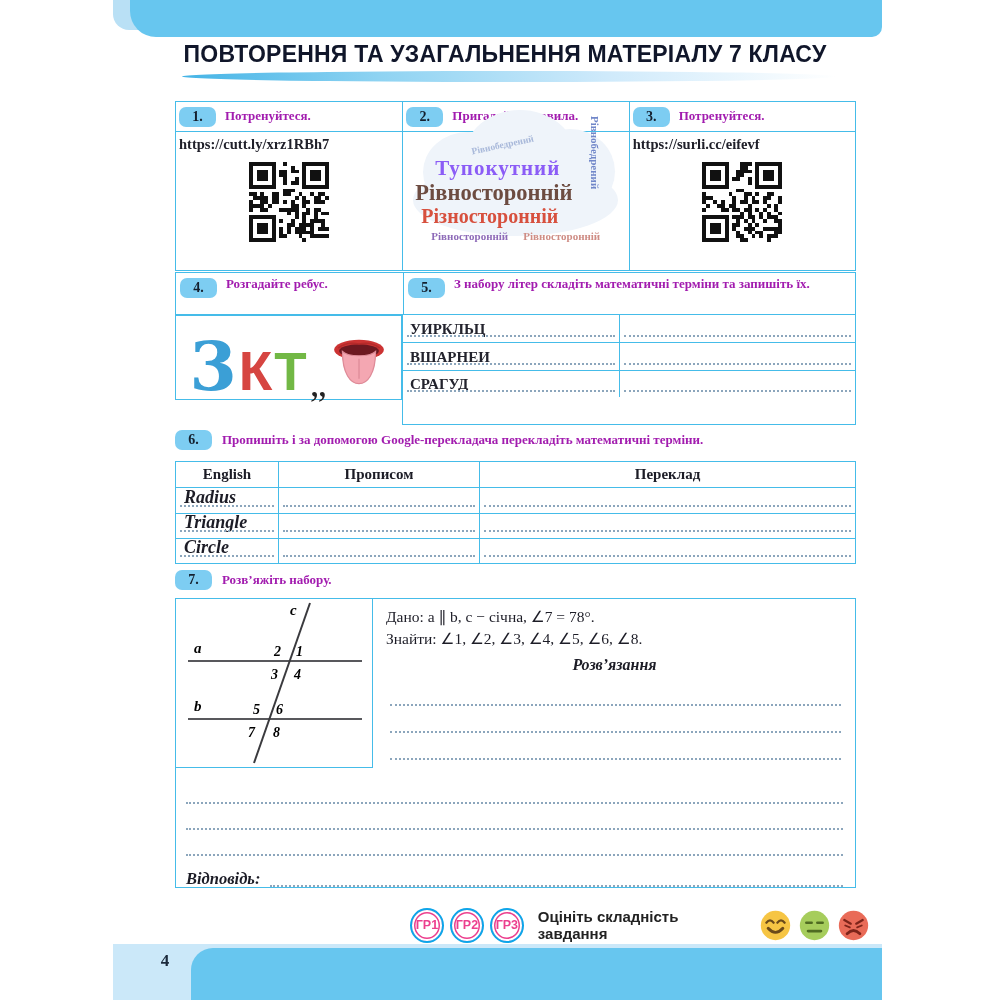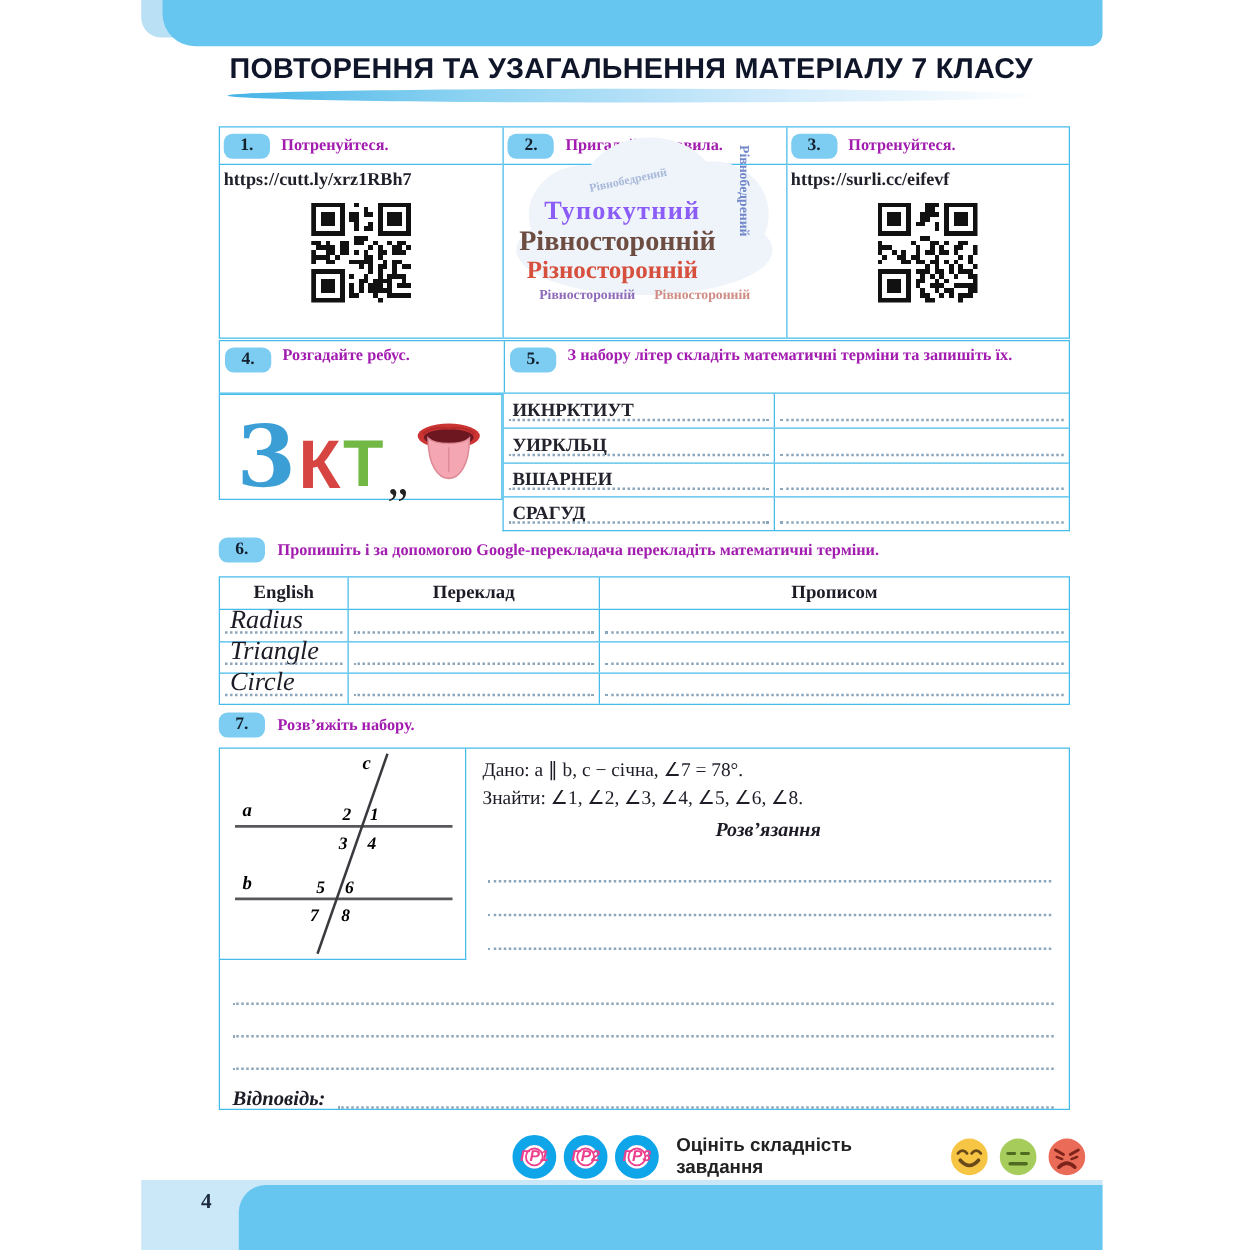--- a/index.html
+++ b/index.html
@@ -77,41 +77,41 @@
   .row6{left:175px;top:430px;width:681px;}
   .table3{position:absolute;left:175px;top:461px;width:681px;height:103px;border:1.6px solid #45bce9;
       box-sizing:border-box;display:grid;grid-template-rows:26px 1fr 1fr 1fr;}
   .t3hrow,.t3row{display:grid;grid-template-columns:102px 201px 1fr;}
   .t3hrow{border-bottom:1.6px solid #45bce9;}
   .t3row + .t3row{border-top:1.6px solid #45bce9;}
   .t3hcell{display:flex;align-items:center;justify-content:center;font-weight:700;font-size:15px;}
   .t3hcell + .t3hcell,.t3cell + .t3cell{border-left:1.6px solid #45bce9;}
   .t3cell{position:relative;}
   .t3cell .dotline{position:absolute;left:4px;right:4px;bottom:6px;}
-  .t3cell .eng{position:absolute;left:8px;bottom:5px;font-style:italic;font-weight:400;font-size:21px;}
+  .t3cell .eng{position:absolute;left:8px;bottom:5px;font-style:italic;font-weight:700;font-size:18px;}
 
   
   .row7{left:175px;top:570px;width:681px;}
   .task7-box{position:absolute;left:175px;top:598px;width:681px;height:290px;border:1.6px solid #45bce9;box-sizing:border-box;}
   .figure-cell{position:absolute;left:0;top:0;width:197px;height:169px;border-right:1.6px solid #45bce9;border-bottom:1.6px solid #45bce9;box-sizing:border-box;}
   .given{position:absolute;left:210px;top:7px;right:10px;font-size:15.5px;line-height:1.4;color:#1d1d27;
       font-family:"Liberation Serif","DejaVu Sans",serif;}
   .sol-label{position:absolute;left:210px;right:12px;top:57px;text-align:center;font-style:italic;font-weight:700;font-size:16px;}
   .dl-r{position:absolute;left:214px;right:14px;}
   .dl-f{position:absolute;left:10px;right:12px;}
   .answer-row{position:absolute;left:10px;right:12px;top:272px;display:flex;align-items:flex-end;}
   .answer-label{font-style:italic;font-weight:700;font-size:16.5px;line-height:1;}
   .answer-row .dotline{flex:1;margin-left:10px;margin-bottom:1px;}
 
   
   .footer-row{position:absolute;left:410px;top:903px;width:460px;height:44px;display:flex;align-items:center;justify-content:center;gap:6px;}
-  .gr-badge{width:35px;height:35px;border-radius:50%;border:8px solid #0ea5e9;box-sizing:border-box;
+  .gr-badge{width:35px;height:35px;border-radius:50%;border:2px solid #0ea5e9;box-sizing:border-box;
       box-shadow:inset 0 0 0 2px #fff,inset 0 0 0 3.5px #ec3f8e;
       display:flex;align-items:center;justify-content:center;
-      font-family:"Liberation Sans",sans-serif;font-style:italic;font-weight:700;font-size:12.5px;color:#ec3f8e;}
+      font-family:"Liberation Sans",sans-serif;font-weight:700;font-size:12.5px;color:#ec3f8e;}
   .rate-label{font-family:"Liberation Sans",sans-serif;font-weight:700;font-size:15px;color:#222;margin:0 8px;}
   .emoji{width:33px;height:33px;}
 
   
   .bottom-light{position:absolute;left:113px;top:944px;width:769px;height:56px;background:#cbe8f9;}
   .bottom-dark{position:absolute;left:191px;top:948px;width:691px;height:52px;background:#67c6ef;border-radius:22px 0 0 0;}
   .page-num{position:absolute;left:145px;top:951px;width:40px;text-align:center;font-weight:700;font-size:17px;color:#1b2a3c;}
 
   svg text{font-family:"Liberation Serif","DejaVu Serif",serif;}
 </style>
@@ -441,29 +441,20 @@
         <path d="M15,17 C15,44 25,56 35,56 C45,56 55,44 55,17 C48,24 22,24 15,17 Z" fill="#f4a7b2" stroke="#de8a97" stroke-width="1.5"></path>
         <path d="M35,26 L35,50" stroke="#de8a97" stroke-width="1.5" fill="none"></path>
         <path d="M10,13 Q20,5 35,8 Q50,5 60,13" fill="none" stroke="#b52a2a" stroke-width="2"></path>
       </svg>
     </span>
   </div>
 
   <div class="terms-table">
     <div class="trow">
       <div class="tcell">
-          <span class="term">ИКНРКТИУТ</span>
-          <div class="dotline"></div>
-        </div>
-      <div class="tcell empty">
-          <div class="dotline"></div>
-        </div>
-    </div>
-    <div class="trow">
-      <div class="tcell">
           <span class="term">УИРКЛЬЦ</span>
           <div class="dotline"></div>
         </div>
       <div class="tcell empty">
           <div class="dotline"></div>
         </div>
     </div>
     <div class="trow">
       <div class="tcell">
           <span class="term">ВШАРНЕИ</span>
@@ -484,22 +475,22 @@
     </div>
   </div>
 
   <div class="badge-row row6">
     <span class="badge">6.</span>
     <span class="tlabel">Пропишіть і за допомогою Google-перекладача перекладіть математичні терміни.</span>
   </div>
   <div class="table3">
     <div class="t3hrow">
       <div class="t3hcell">English</div>
+      <div class="t3hcell">Прописом</div>
       <div class="t3hcell">Переклад</div>
-      <div class="t3hcell">Прописом</div>
     </div>
     <div class="t3row">
       <div class="t3cell">
           <span class="eng">Radius</span>
           <div class="dotline"></div>
         </div>
       <div class="t3cell">
           <div class="dotline"></div>
         </div>
       <div class="t3cell">

